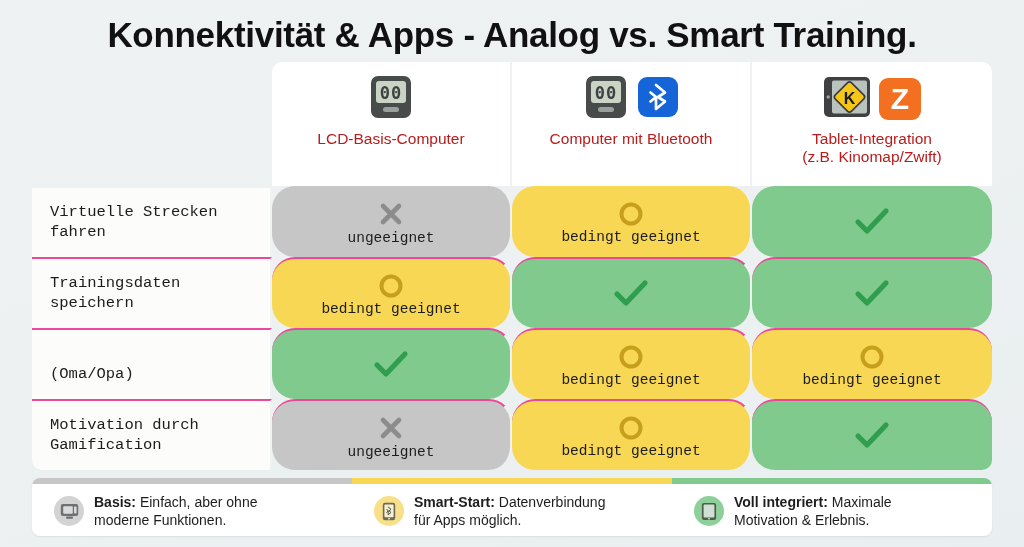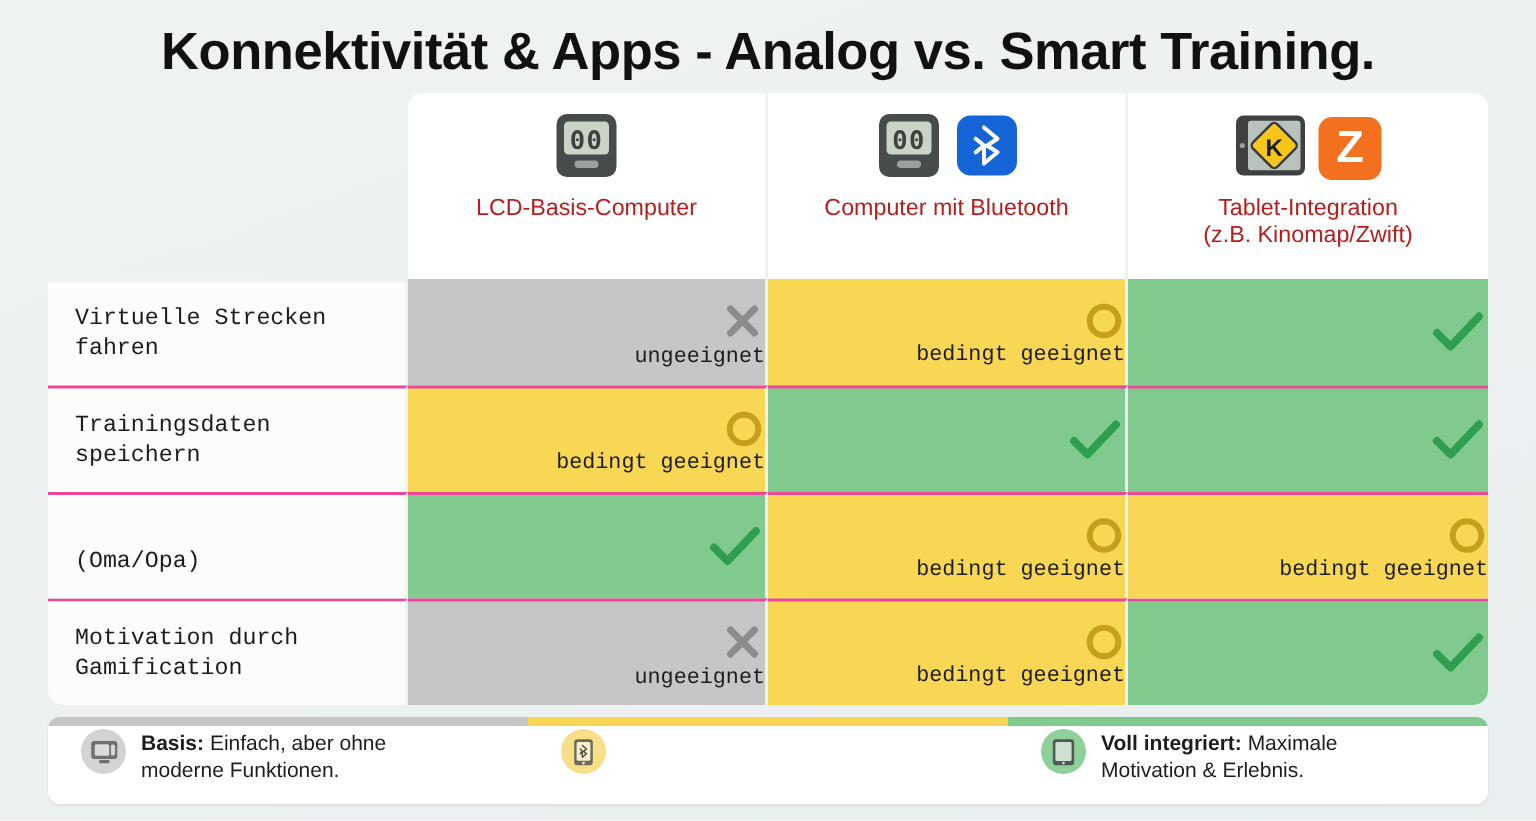--- a/index.html
+++ b/index.html
@@ -96,24 +96,25 @@
     color: #1c1c1c;
     line-height: 1.25;
     border-right: 2px solid #eef2f3;
   }
   .r1 .label-cell { border-top: 2px solid #eef2f3; }
   .r4 .label-cell { border-bottom-left-radius: 10px; }
 
   .val-cell {
     display: flex;
     flex-direction: column;
-    align-items: flex-end;
+    align-items: center;
     justify-content: center;
     border-right: 2px solid #eef2f3;
     position: relative;
+    border-radius: 23px;
   }
   .val-cell:last-child { border-right: none; }
   .r4 .val-cell:last-child { border-bottom-right-radius: 10px; }
 
   .val-cell.green { background: #80ca8d; }
   .val-cell.yellow { background: #f8d754; }
   .val-cell.gray  { background: #c6c6c6; }
 
   .mark { line-height: 0; }
   .mark svg { display: block; }
@@ -150,20 +151,21 @@
     display: flex;
   }
   .legend-bar i { height: 100%; display: block; }
   .legend-bar .s-gray   { width: 33.34%; background: #c6c6c6; }
   .legend-bar .s-yellow { width: 33.33%; background: #f8d754; }
   .legend-bar .s-green  { width: 33.33%; background: #80ca8d; }
 
   .legend-item {
     flex: 1 1 33.33%;
     display: flex;
+    align-items: center;
     gap: 10px;
     padding: 8px 6px 0 22px;
   }
 
   .legend-badge {
     width: 30px; height: 30px;
     flex: 0 0 30px;
     border-radius: 50%;
     display: flex;
     align-items: center;
@@ -416,20 +418,25 @@
 
   <div class="legend-item">
     <span class="legend-badge yellow">
       <svg width="14" height="19" viewBox="0 0 14 19">
         <rect x="0.8" y="0.8" width="12.4" height="17.4" rx="2.2" fill="#6e6a55"></rect>
         <rect x="2.4" y="2.6" width="9.2" height="12.6" rx="1" fill="#f6efd2"></rect>
         <circle cx="7" cy="16.7" r="0.9" fill="#f6efd2"></circle>
         <path d="M6.2 5 L9 7.3 L7 8.9 L9 10.5 L6.2 12.8 L6.2 8.9 L4.8 10.5 M6.2 8.9 L4.8 7.3" fill="none" stroke="#4a4738" stroke-width="0.95" stroke-linecap="round" stroke-linejoin="round"></path>
       </svg>
     </span>
+    <span class="legend-text">
+      <b>Smart-Start: </b>
+      <span>Datenverbindung</span><br>
+      <span>für Apps möglich.</span>
+    </span>
   </div>
 
   <div class="legend-item">
     <span class="legend-badge green">
       <svg width="16" height="19" viewBox="0 0 16 19">
         <rect x="0.9" y="0.9" width="14.2" height="17.2" rx="2" fill="#4f5b52"></rect>
         <rect x="2.6" y="2.6" width="10.8" height="12.8" rx="1" fill="#cfe0d2"></rect>
         <circle cx="8" cy="16.7" r="0.9" fill="#cfe0d2"></circle>
       </svg>
     </span>

